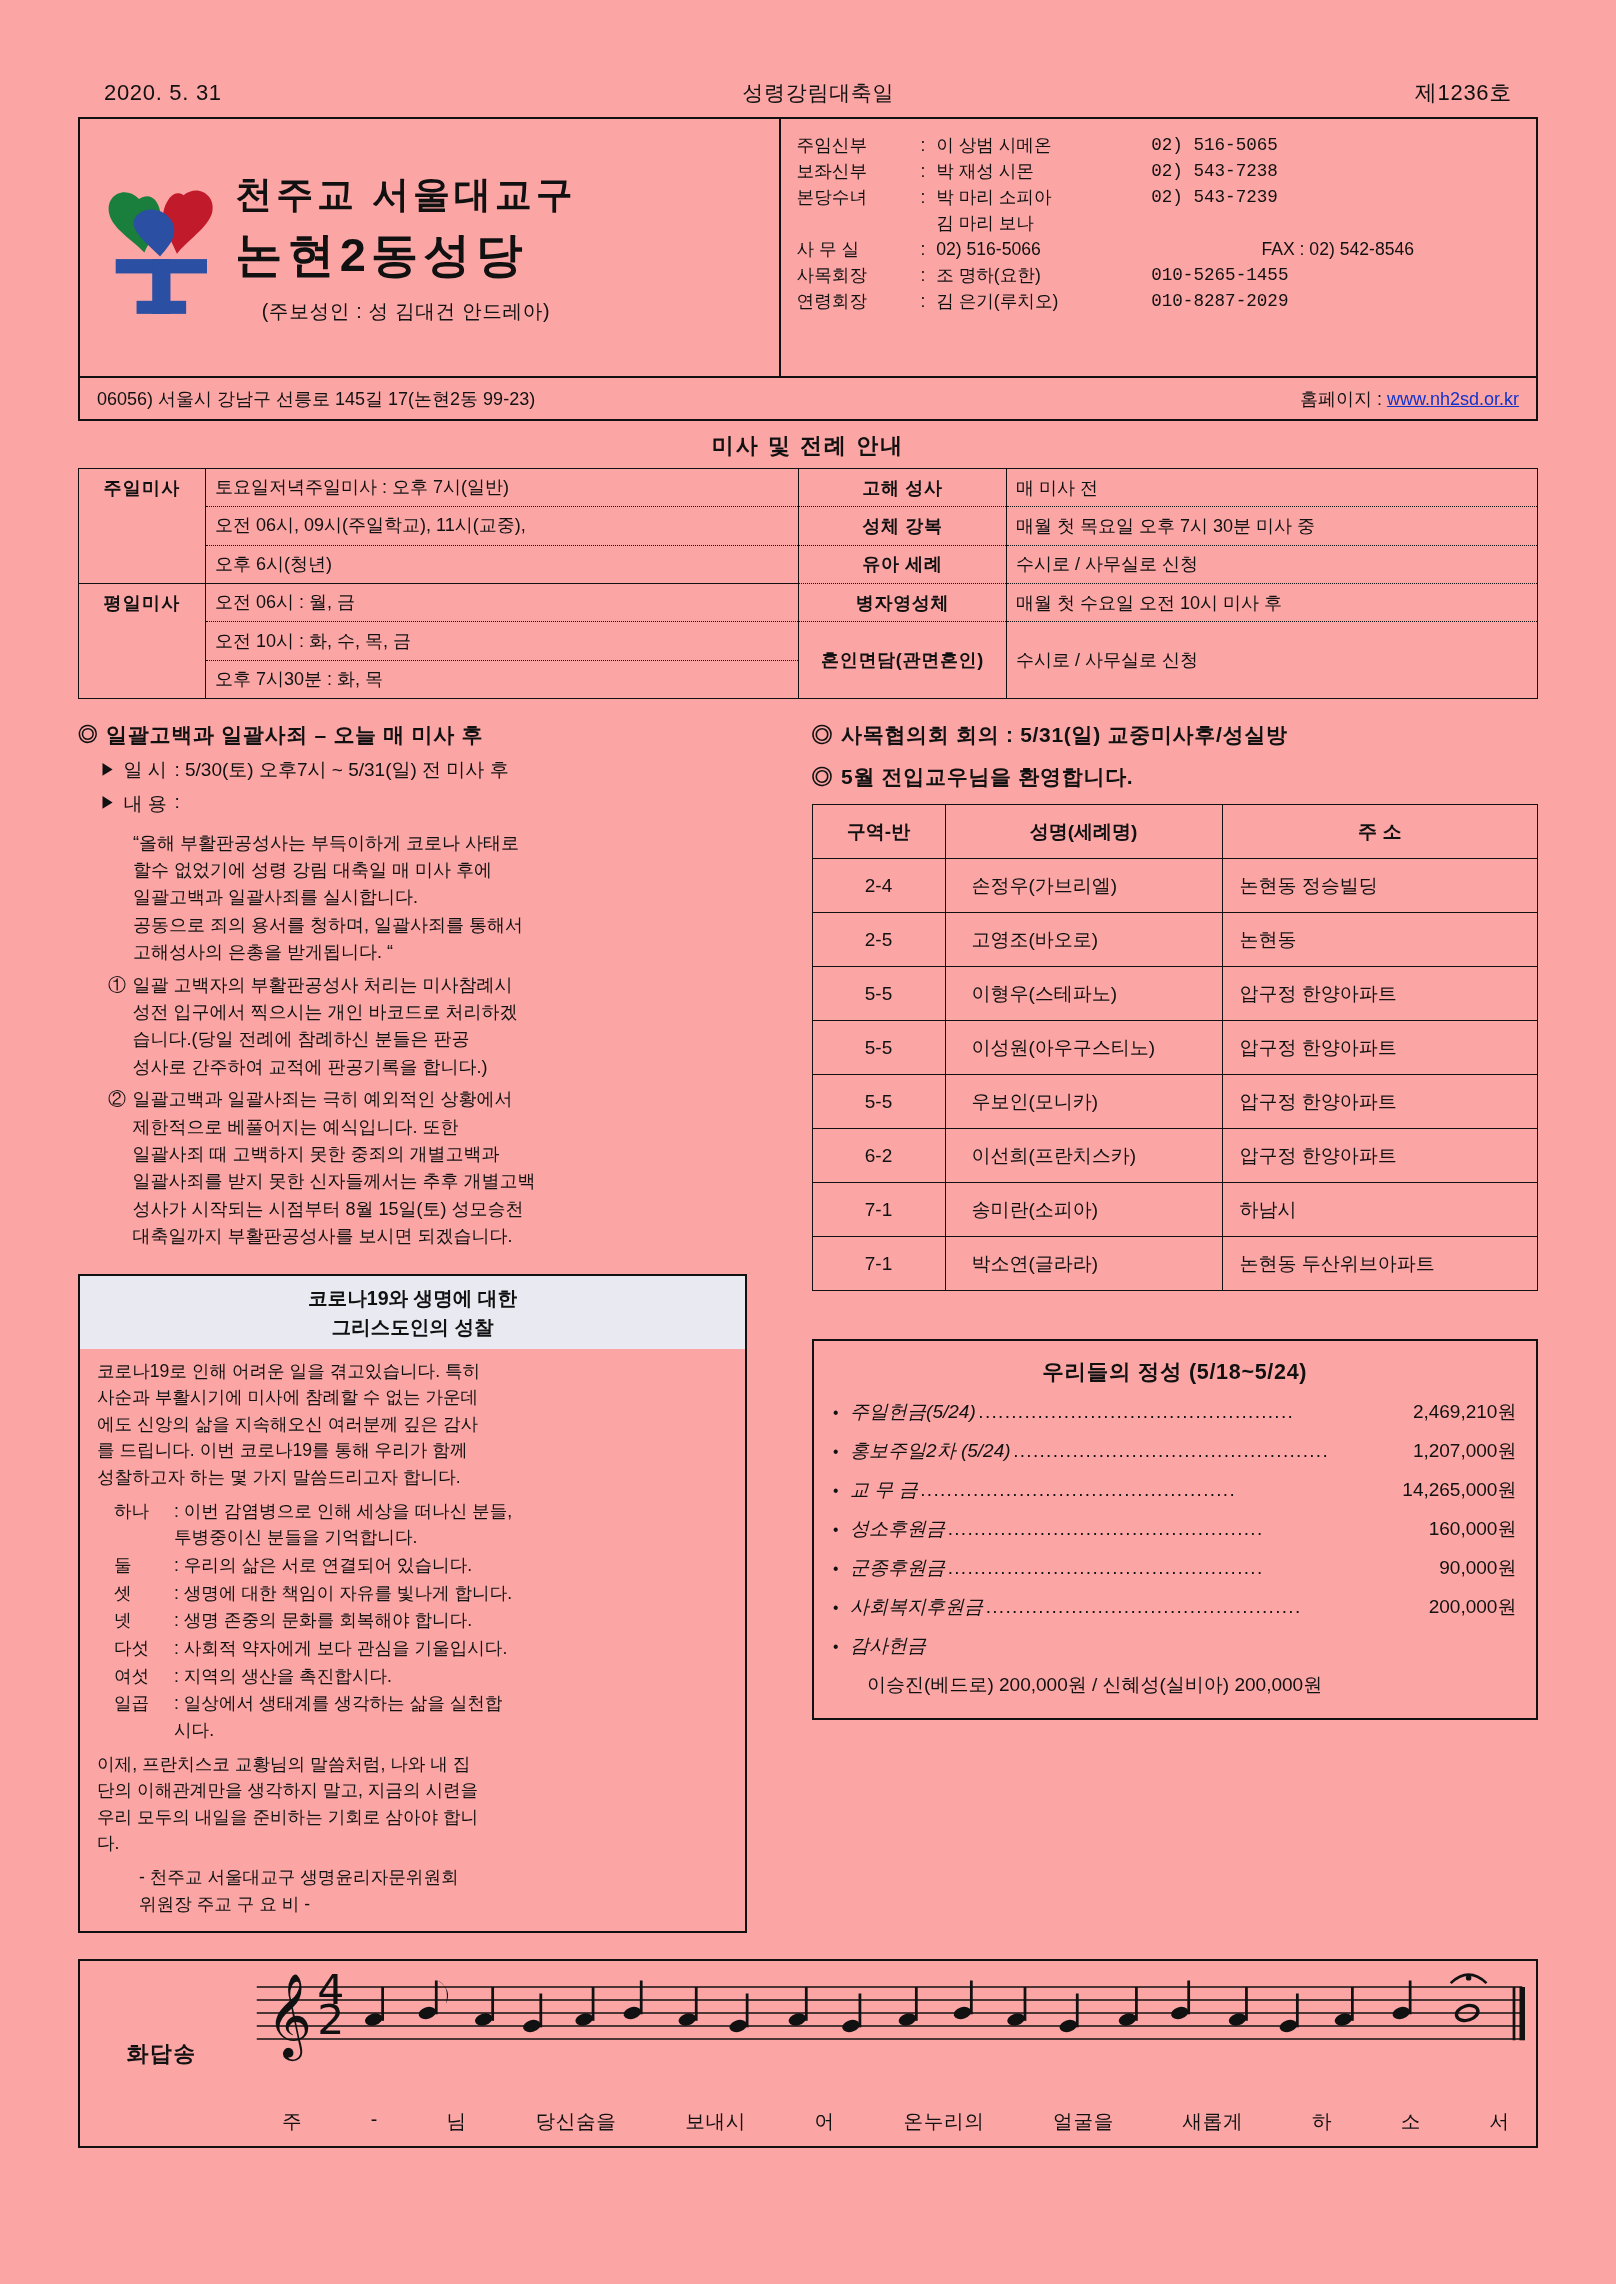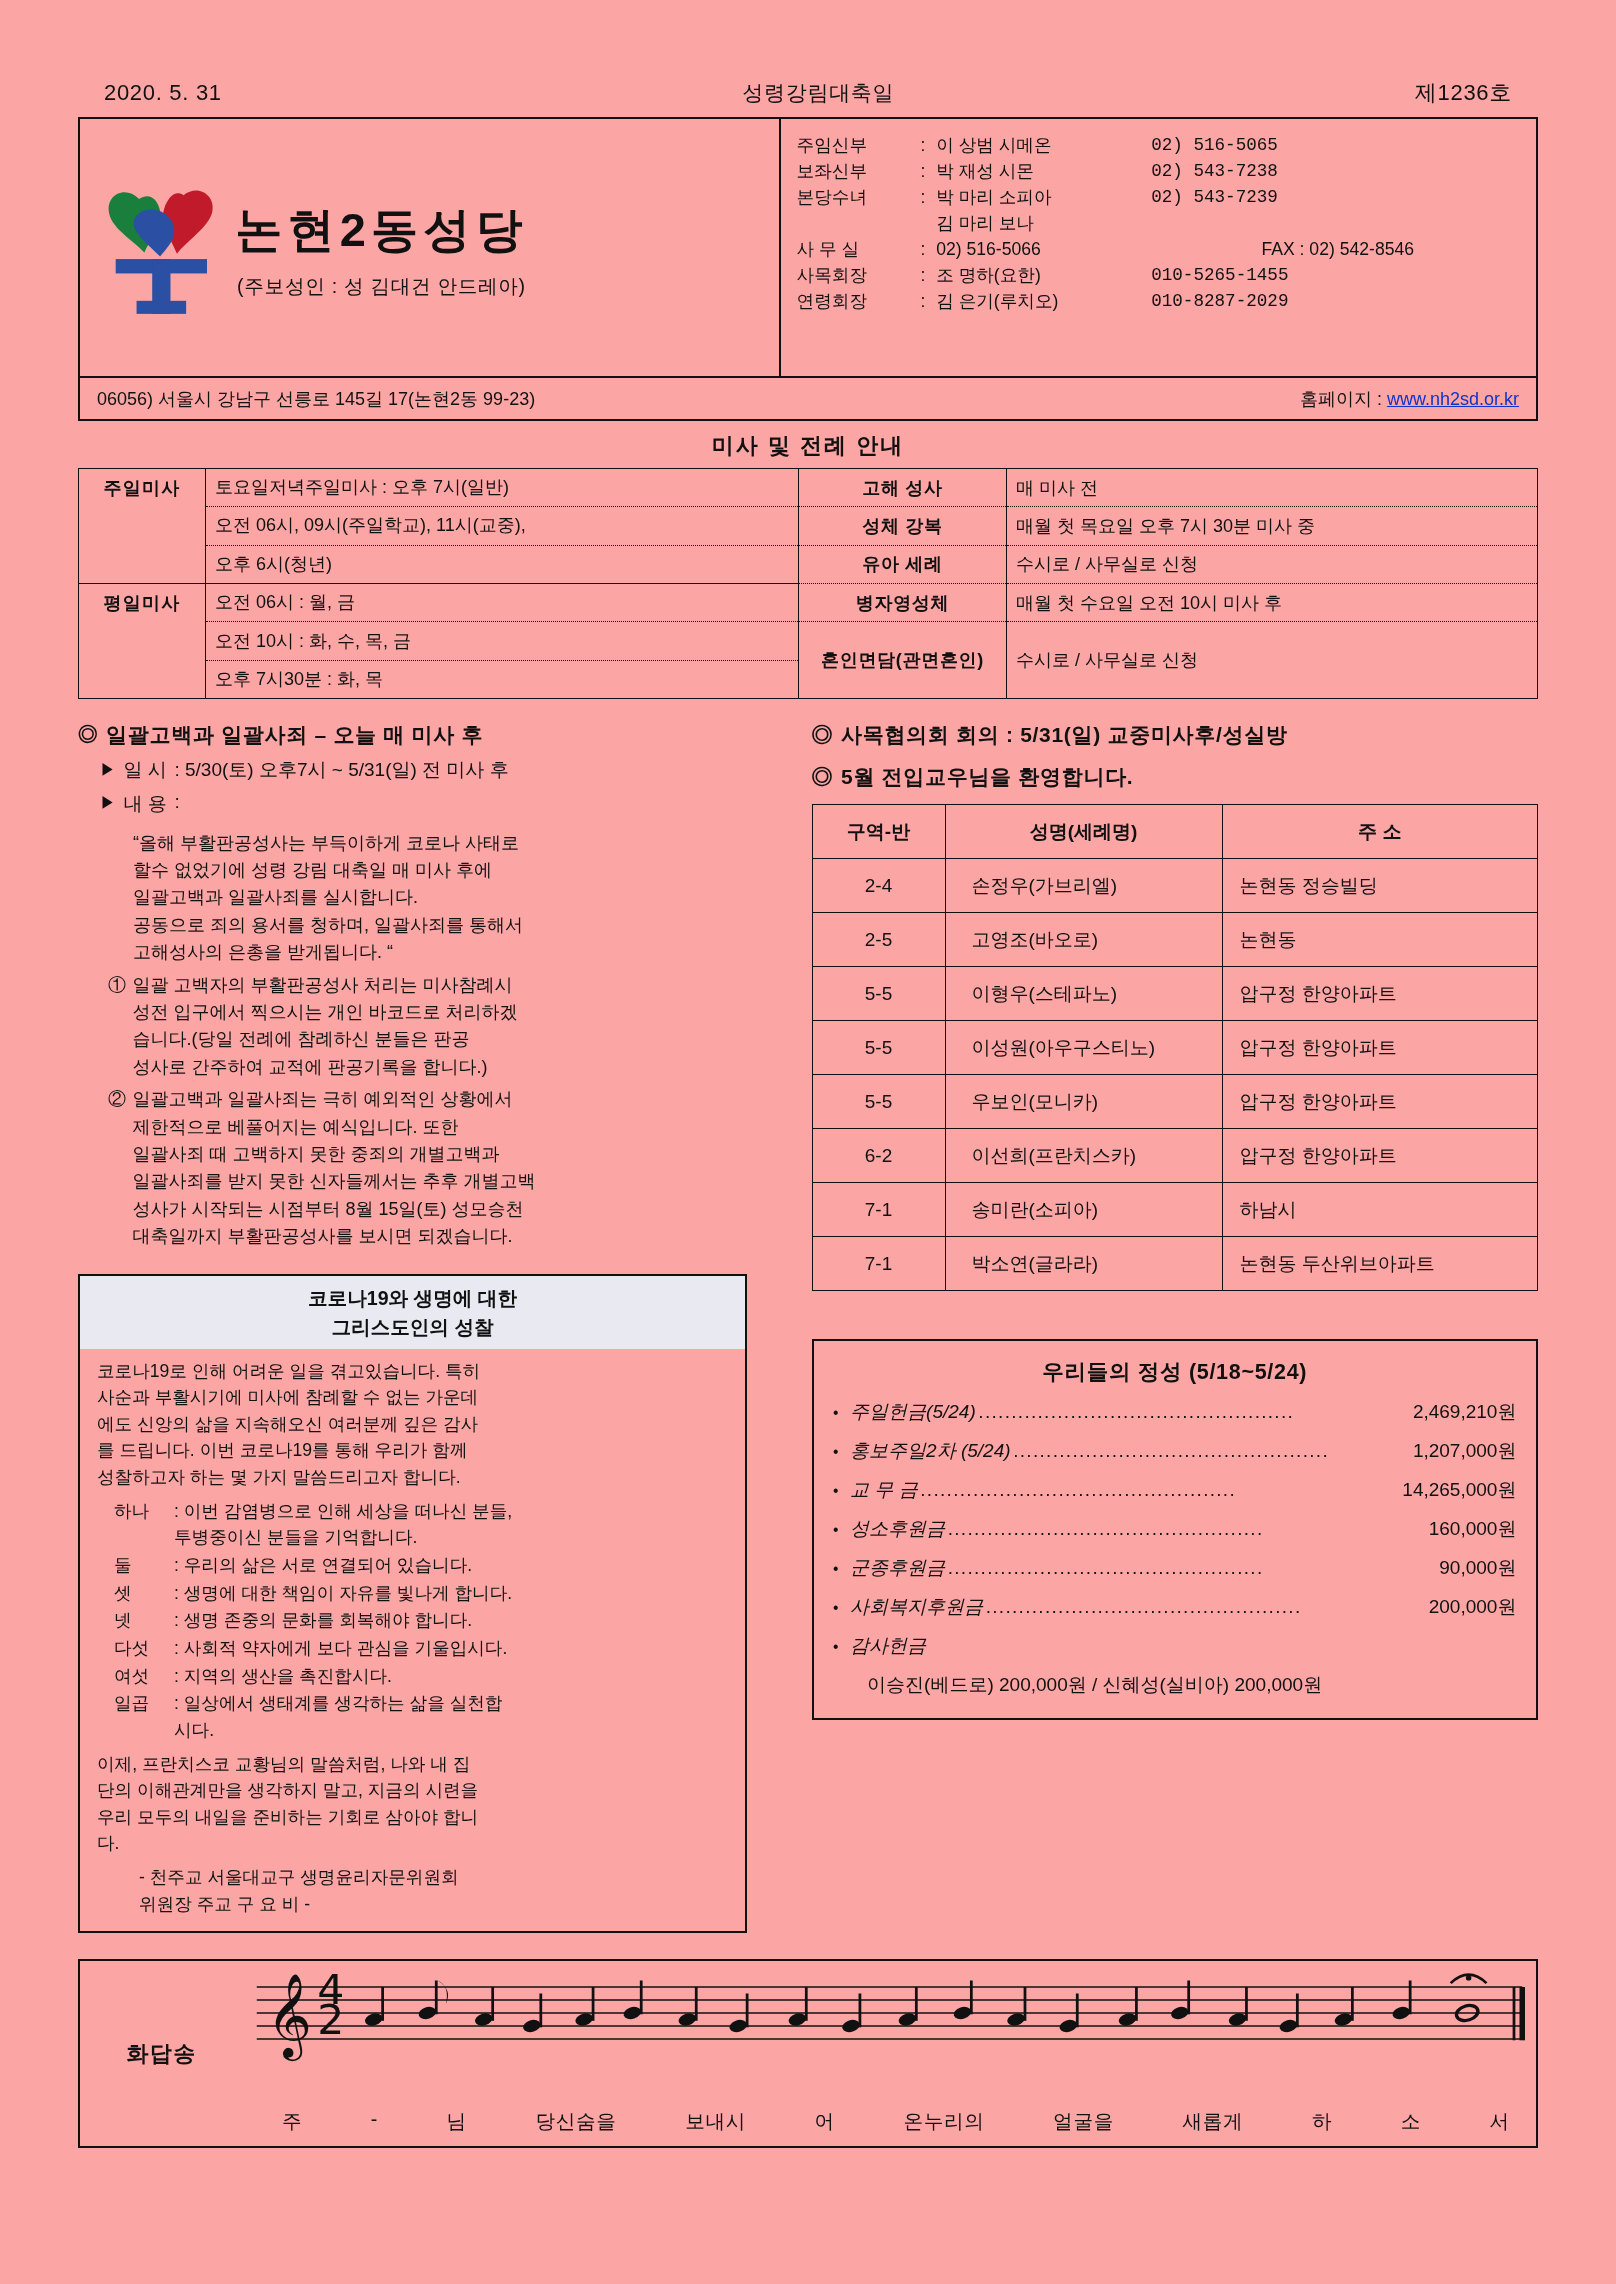--- a/index.html
+++ b/index.html
@@ -347,20 +347,21 @@
           <svg viewBox="0 0 190 230" xmlns="http://www.w3.org/2000/svg">
             <path d="M60 40 C38 18, 8 34, 14 62 C19 86, 52 104, 68 122 C78 100, 96 78, 92 58 C88 38, 74 30, 60 40 Z" fill="#1a7f3c"></path>
             <path d="M128 34 C150 16, 178 34, 172 60 C166 84, 132 104, 118 124 C108 100, 92 76, 98 56 C104 36, 116 26, 128 34 Z" fill="#c01a2b"></path>
             <path d="M60 62 C74 50, 104 56, 112 78 C120 100, 100 118, 92 128 C78 114, 56 96, 52 82 C50 72, 54 66, 60 62 Z" fill="#2a4fa3"></path>
             <rect x="24" y="132" width="140" height="22" fill="#2a4fa3"></rect>
             <rect x="80" y="132" width="28" height="84" fill="#2a4fa3"></rect>
             <rect x="56" y="196" width="76" height="20" fill="#2a4fa3"></rect>
           </svg>
         </div>
         <div class="parish-names">
+          <div class="diocese">천주교 서울대교구</div>
           <div class="parish">논현2동성당</div>
           <div class="patron">(주보성인 : 성 김대건 안드레아)</div>
         </div>
       </div>
       <div class="header-right">
         <div class="hr-row">
           <div class="hr-label">주임신부</div>
           <div class="hr-colon">:</div>
           <div class="hr-val">이 상범 시메온</div>
           <div class="hr-tel">02) 516-5065</div>

